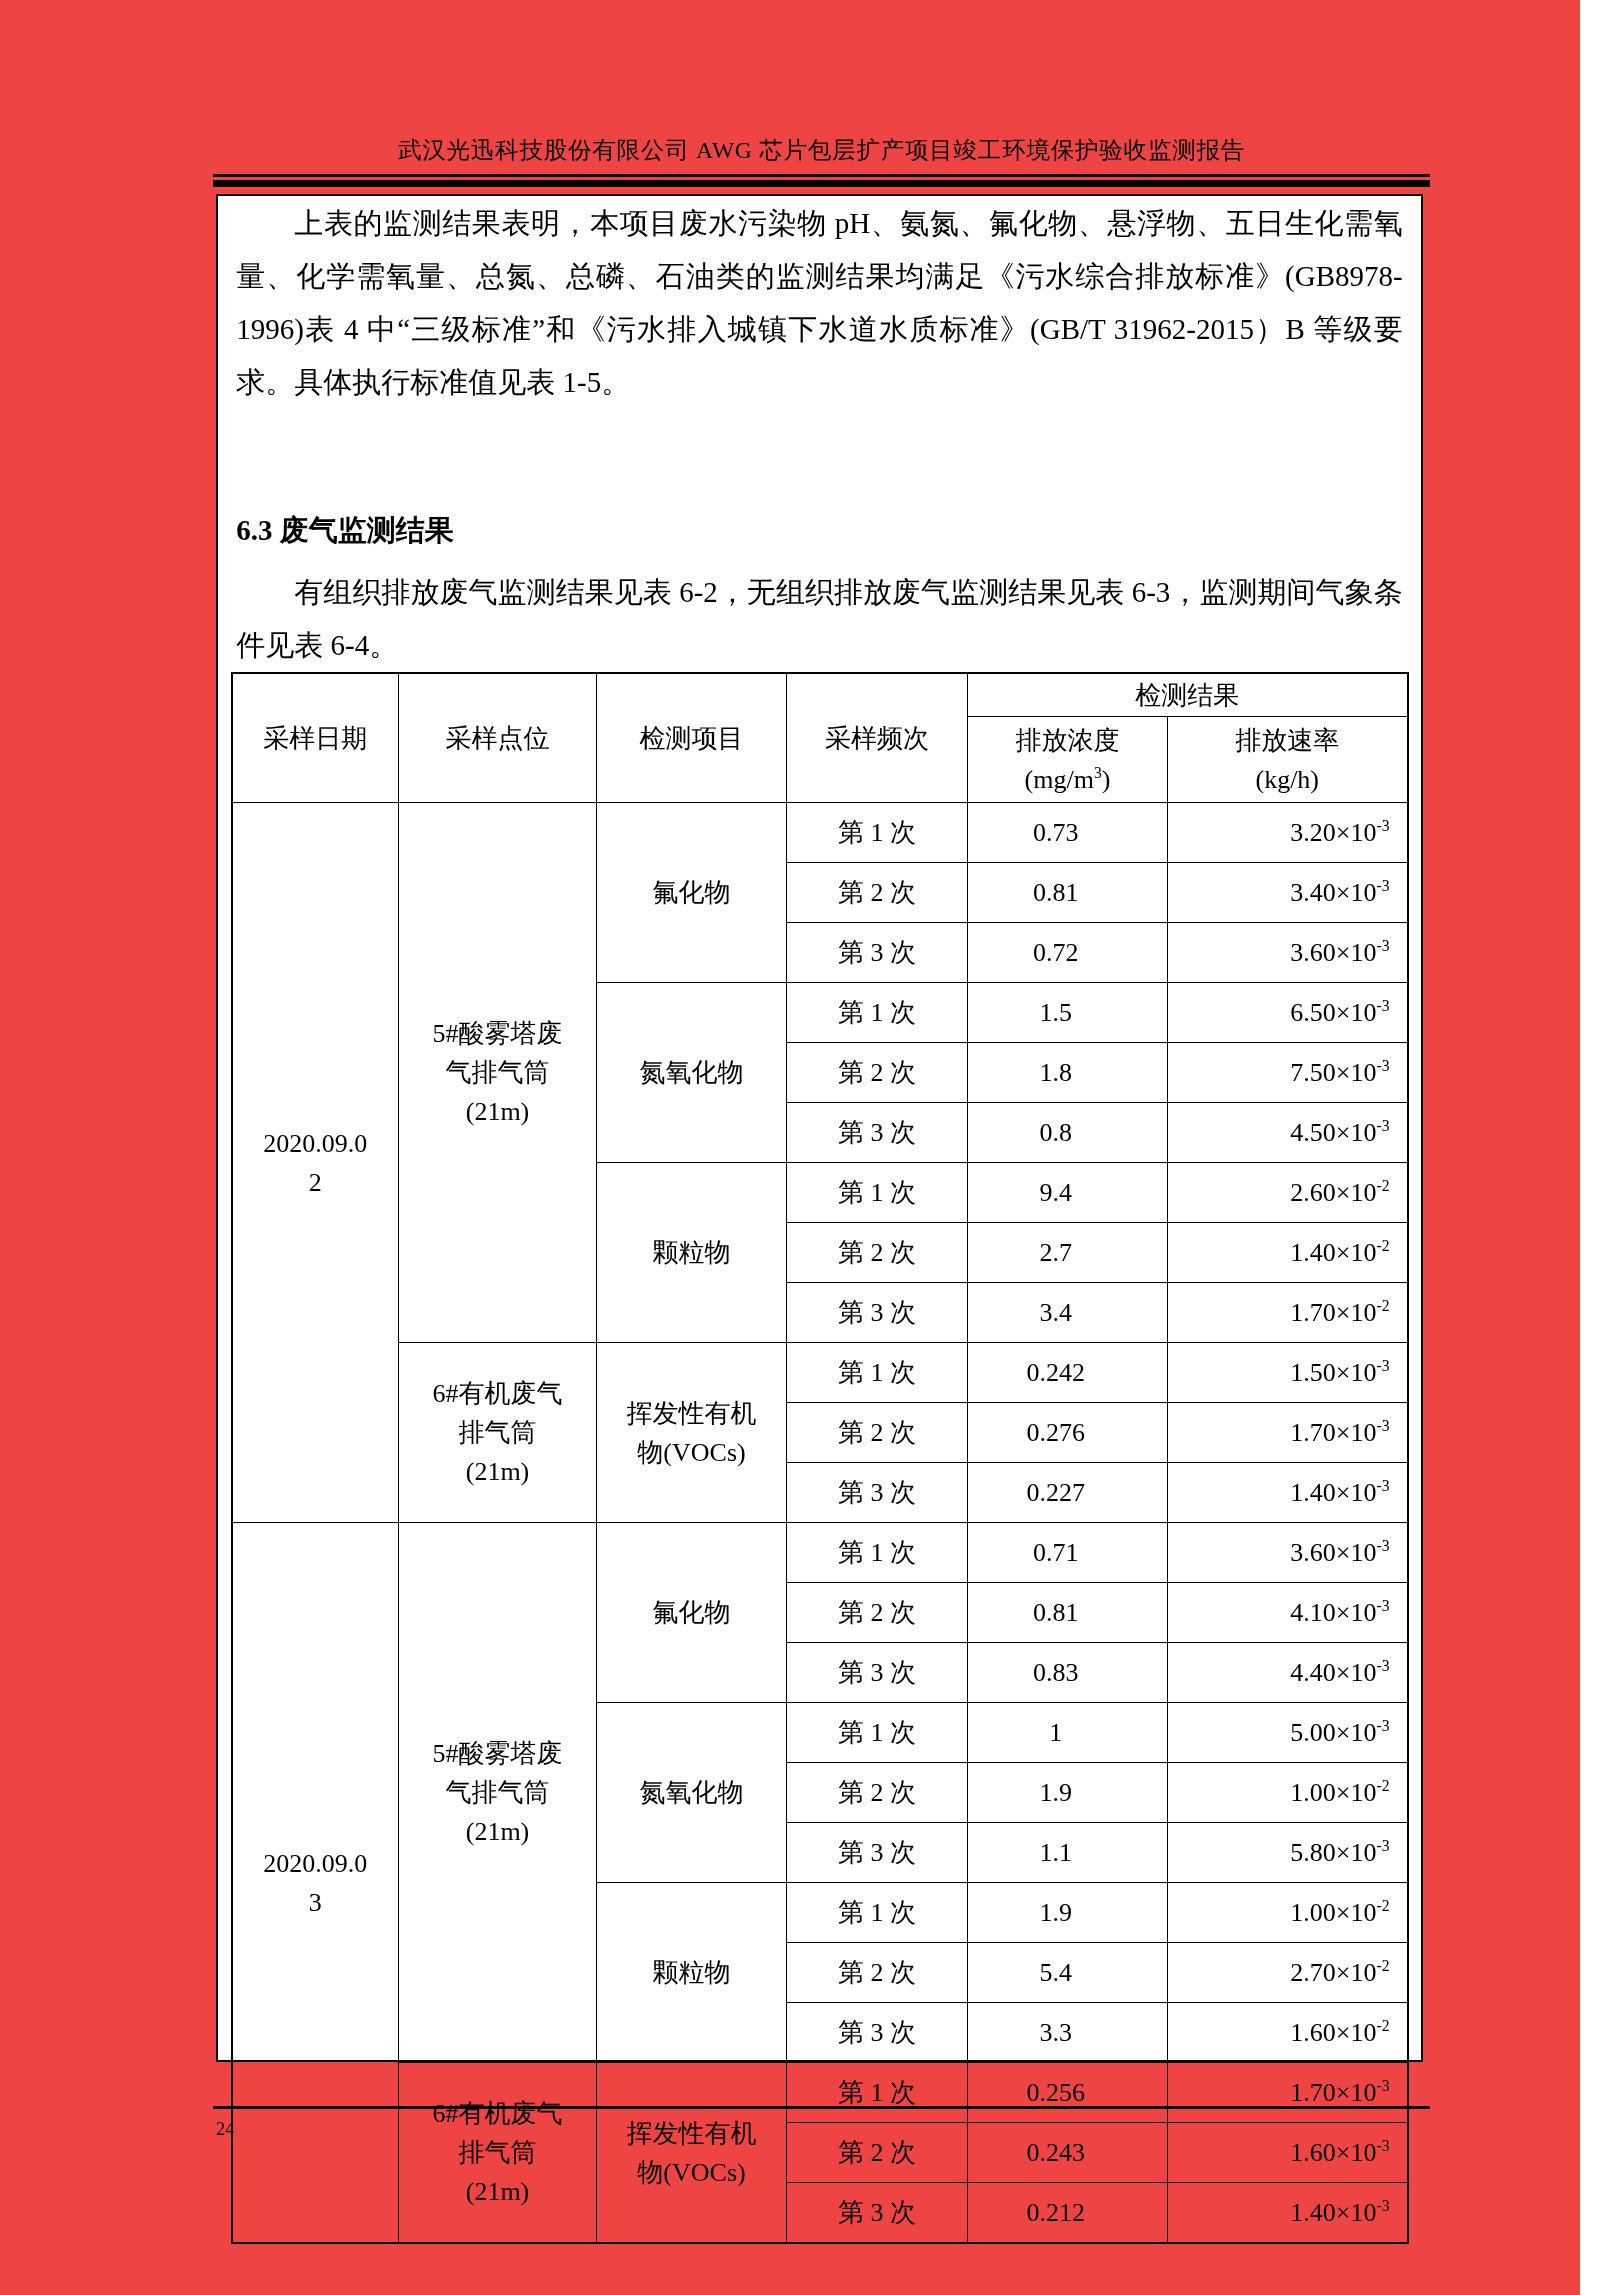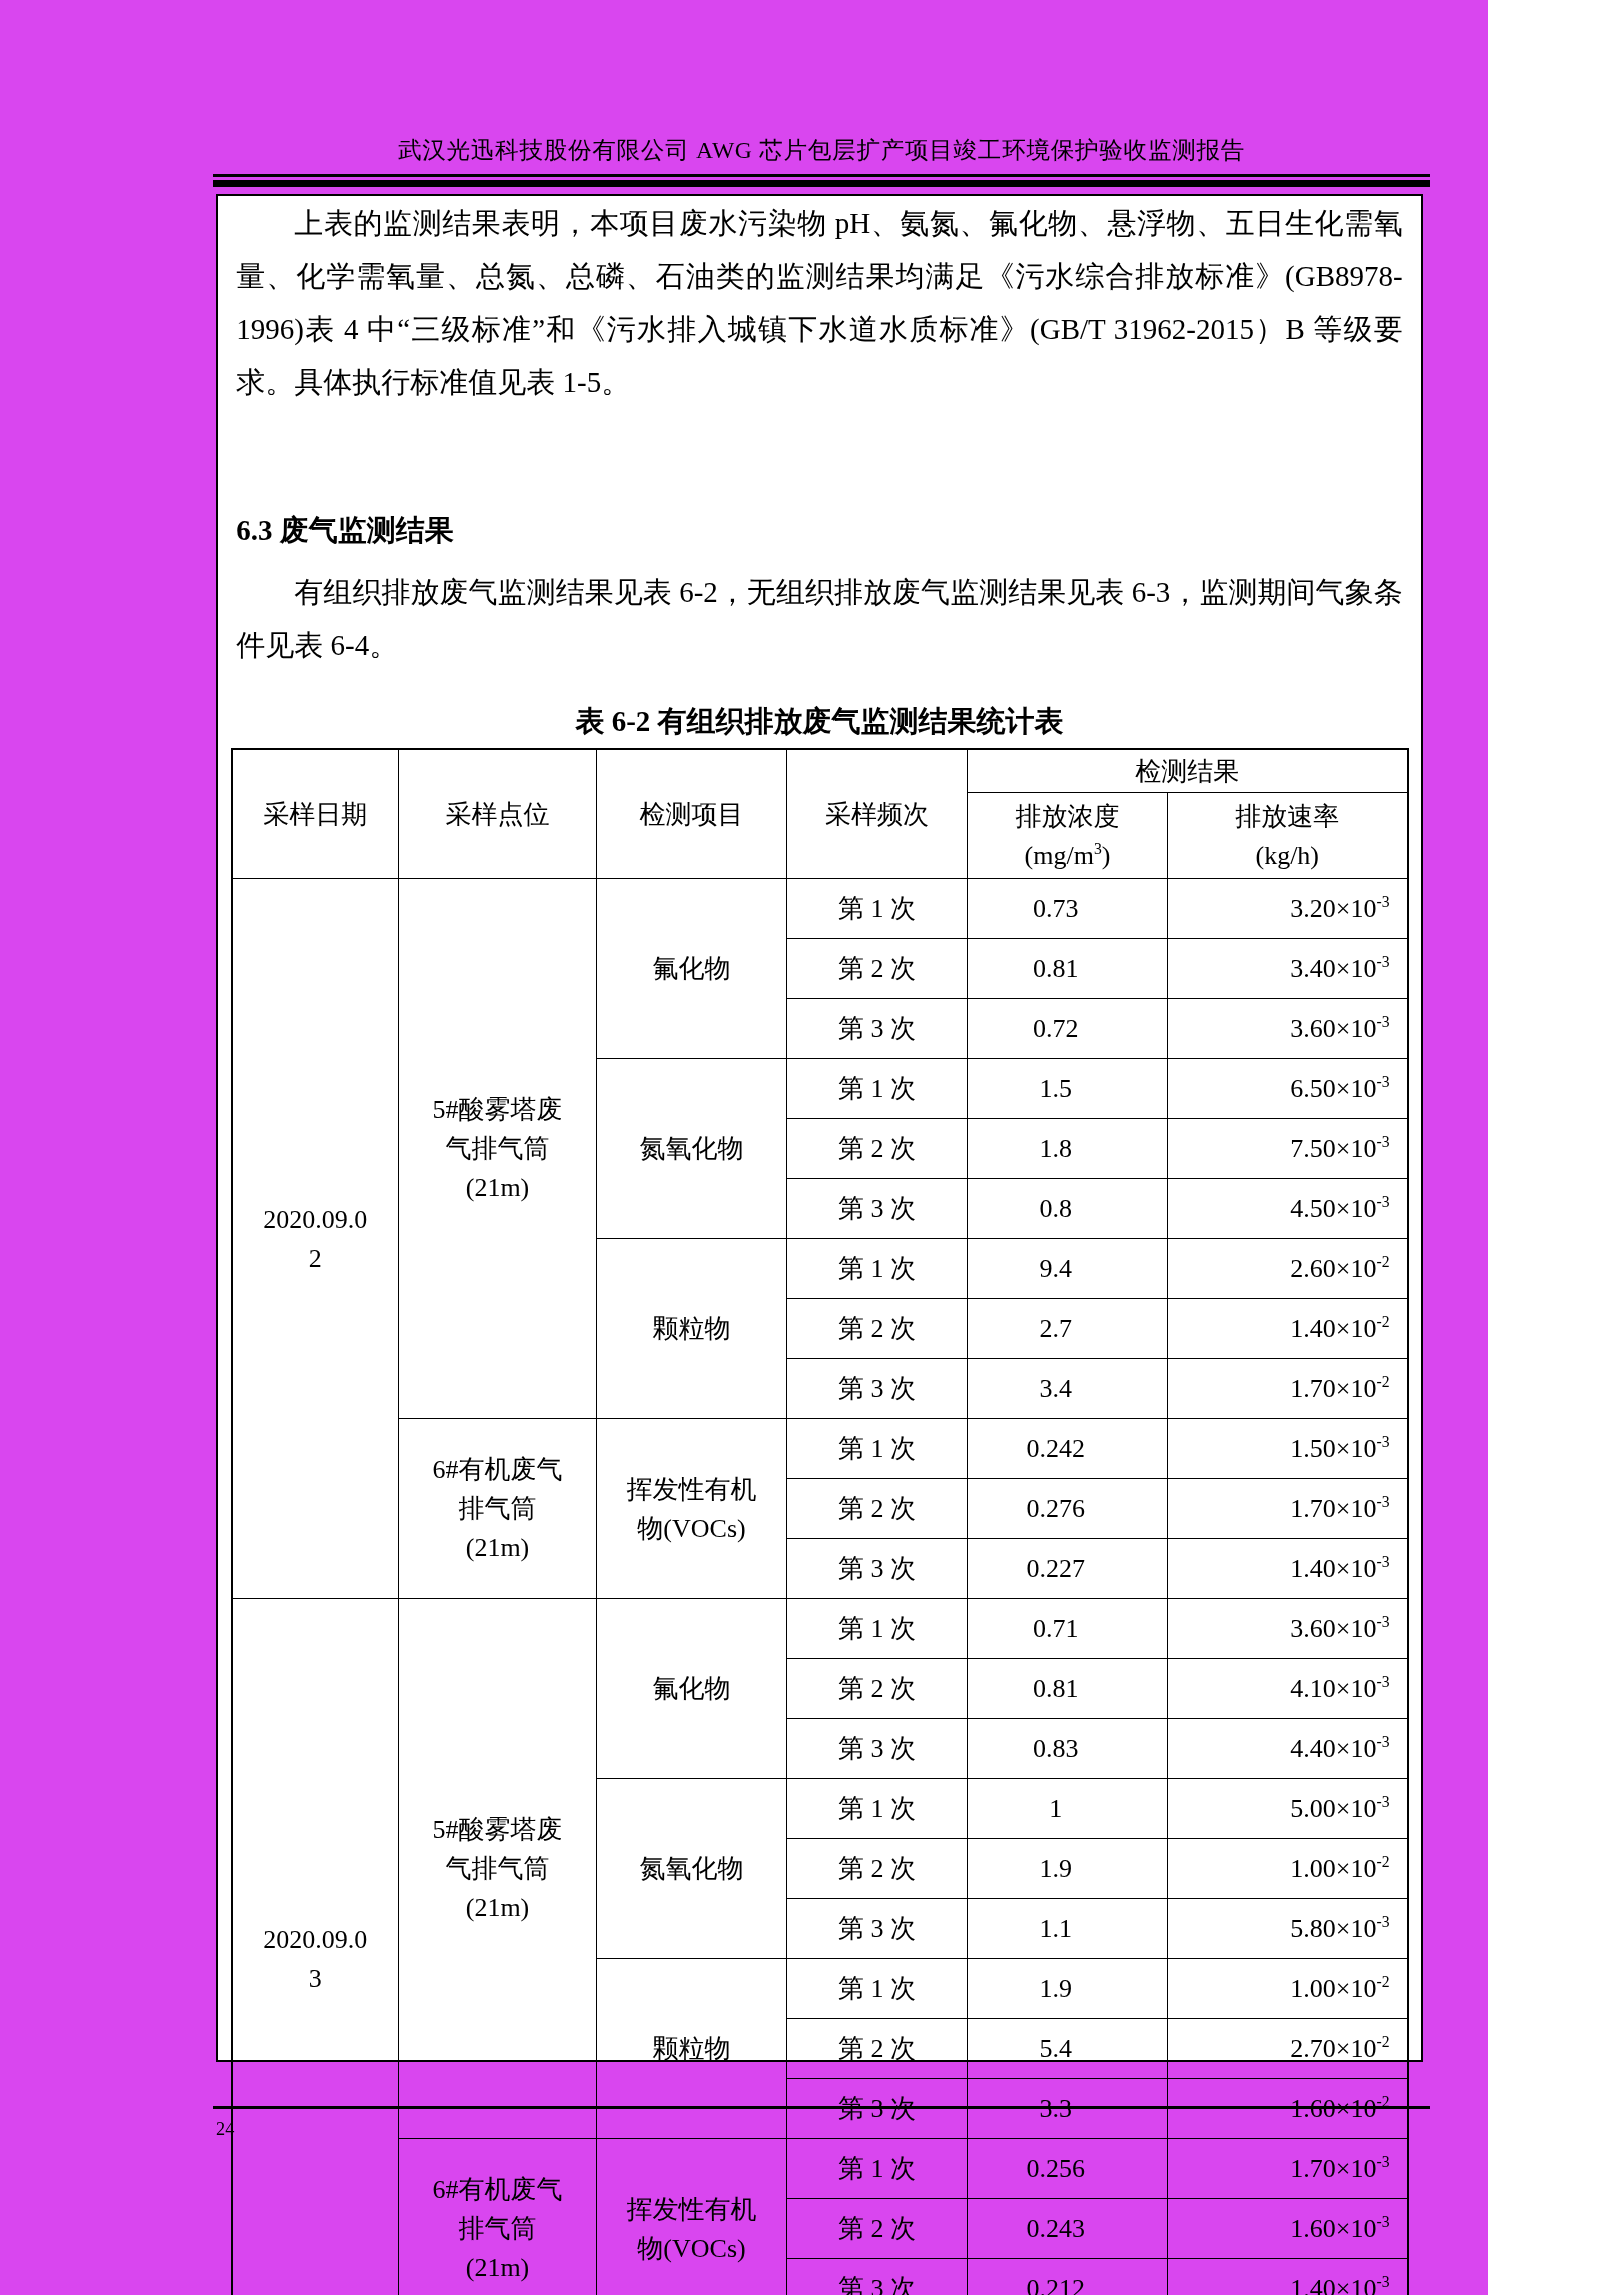--- a/index.html
+++ b/index.html
@@ -1,21 +1,21 @@
 <!DOCTYPE html>
 <html style="font-size:10.5px"><head>
 <meta charset="utf-8">
 <style>
   html, body { margin: 0; padding: 0; background: #ffffff; }
   body {
     width: 1624px; height: 2295px;
     font-family: "Liberation Serif", "DejaVu Serif", serif;
     color: #000;
   }
-  .page { position: relative; width: 1452px; height: 2295px; background: #d946ef; overflow: hidden; padding-left: 36px; }
+  .page { position: relative; width: 1580px; height: 2295px; background: #ef4444; overflow: hidden; }
 
   .header-title {
     position: absolute; top: 135px; left: 213px; width: 1217px;
     text-align: center; font-size: 23.6px; line-height: 30px; letter-spacing: 0.7px;
     white-space: nowrap;
   }
   .rule-thin  { position: absolute; left: 213px; top: 174px; width: 1217px; height: 2.6px;  background: #000; }
   .rule-thick { position: absolute; left: 213px; top: 180px; width: 1217px; height: 6.5px; background: #000; }
 
   .page-box {
@@ -69,21 +69,20 @@
   <div class="rule-thick"></div>
 
   <div class="page-box">
 
     <p class="body-text">上表的监测结果表明，本项目废水污染物 pH、氨氮、氟化物、悬浮物、五日生化需氧量、化学需氧量、总氮、总磷、石油类的监测结果均满足《污水综合排放标准》(GB8978-1996)表 4 中“三级标准”和《污水排入城镇下水道水质标准》(GB/T 31962-2015）B 等级要求。具体执行标准值见表 1-5。</p>
 
     <h2 class="section-heading">6.3 废气监测结果</h2>
 
     <p class="body-text para2">有组织排放废气监测结果见表 6-2，无组织排放废气监测结果见表 6-3，监测期间气象条件见表 6-4。</p>
 
-    <div class="table-caption">表 6-2 有组织排放废气监测结果统计表</div>
 
     <table class="data-table">
       <colgroup>
         <col style="width:167px">
         <col style="width:198px">
         <col style="width:190px">
         <col style="width:181px">
         <col style="width:200px">
         <col style="width:240px">
       </colgroup>

